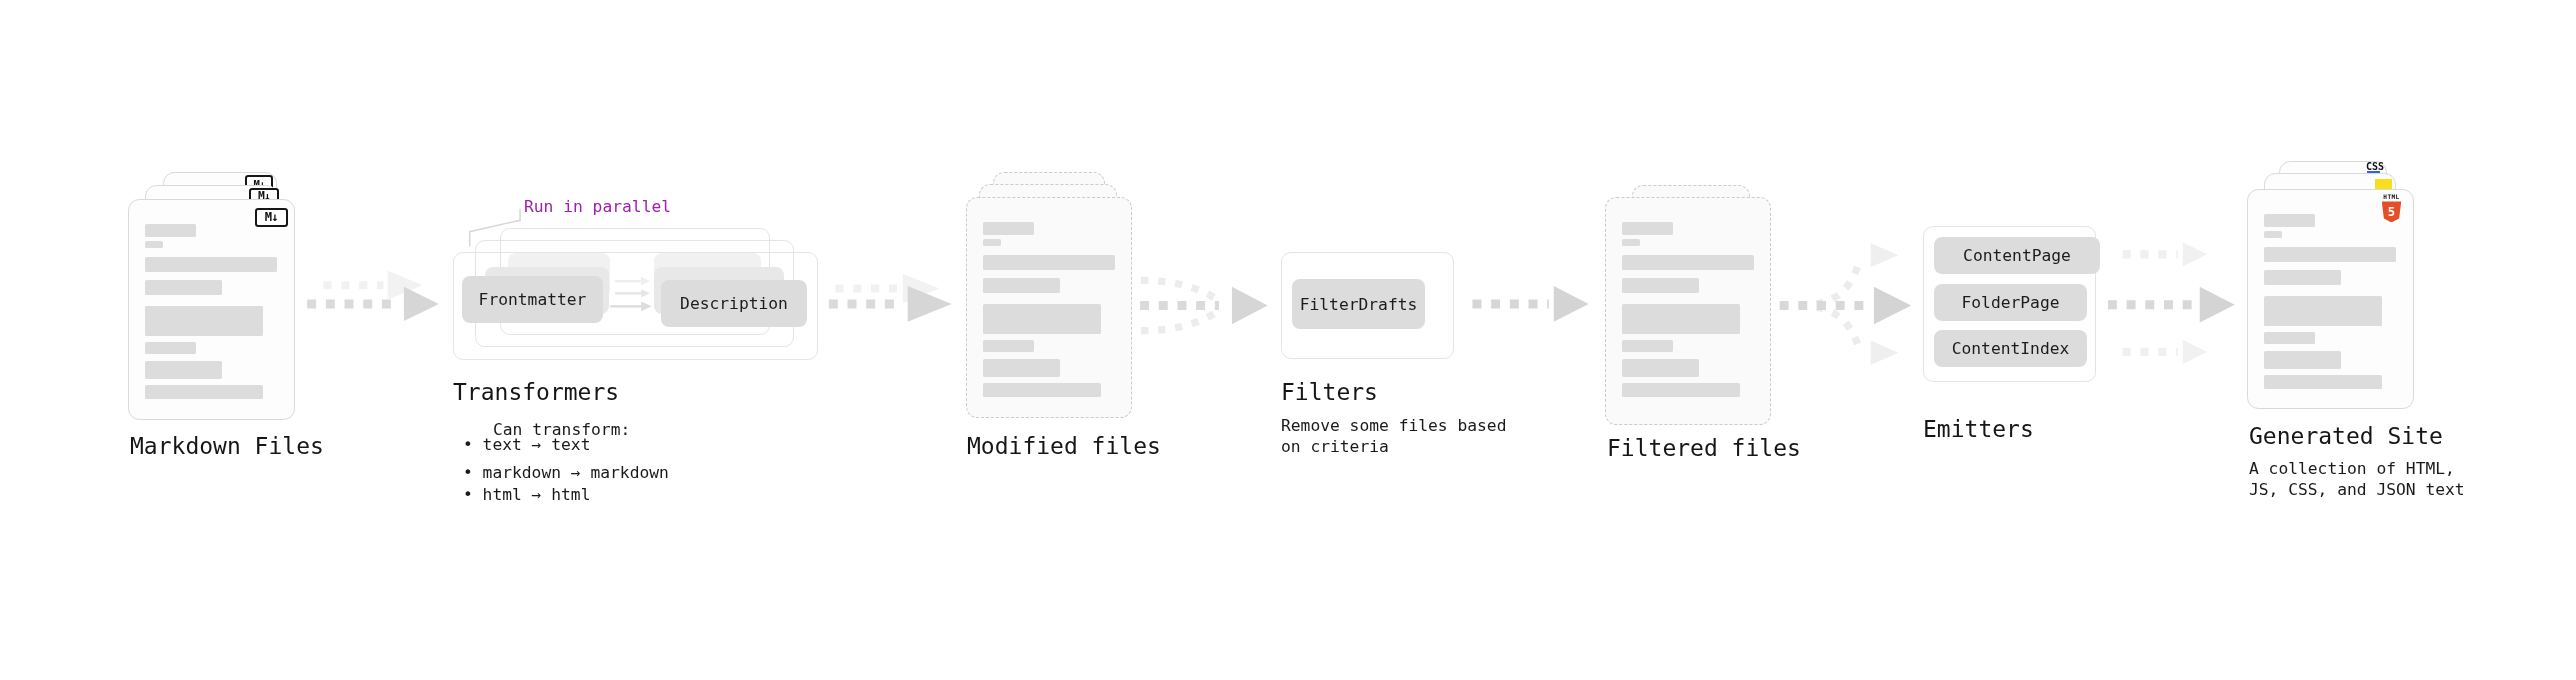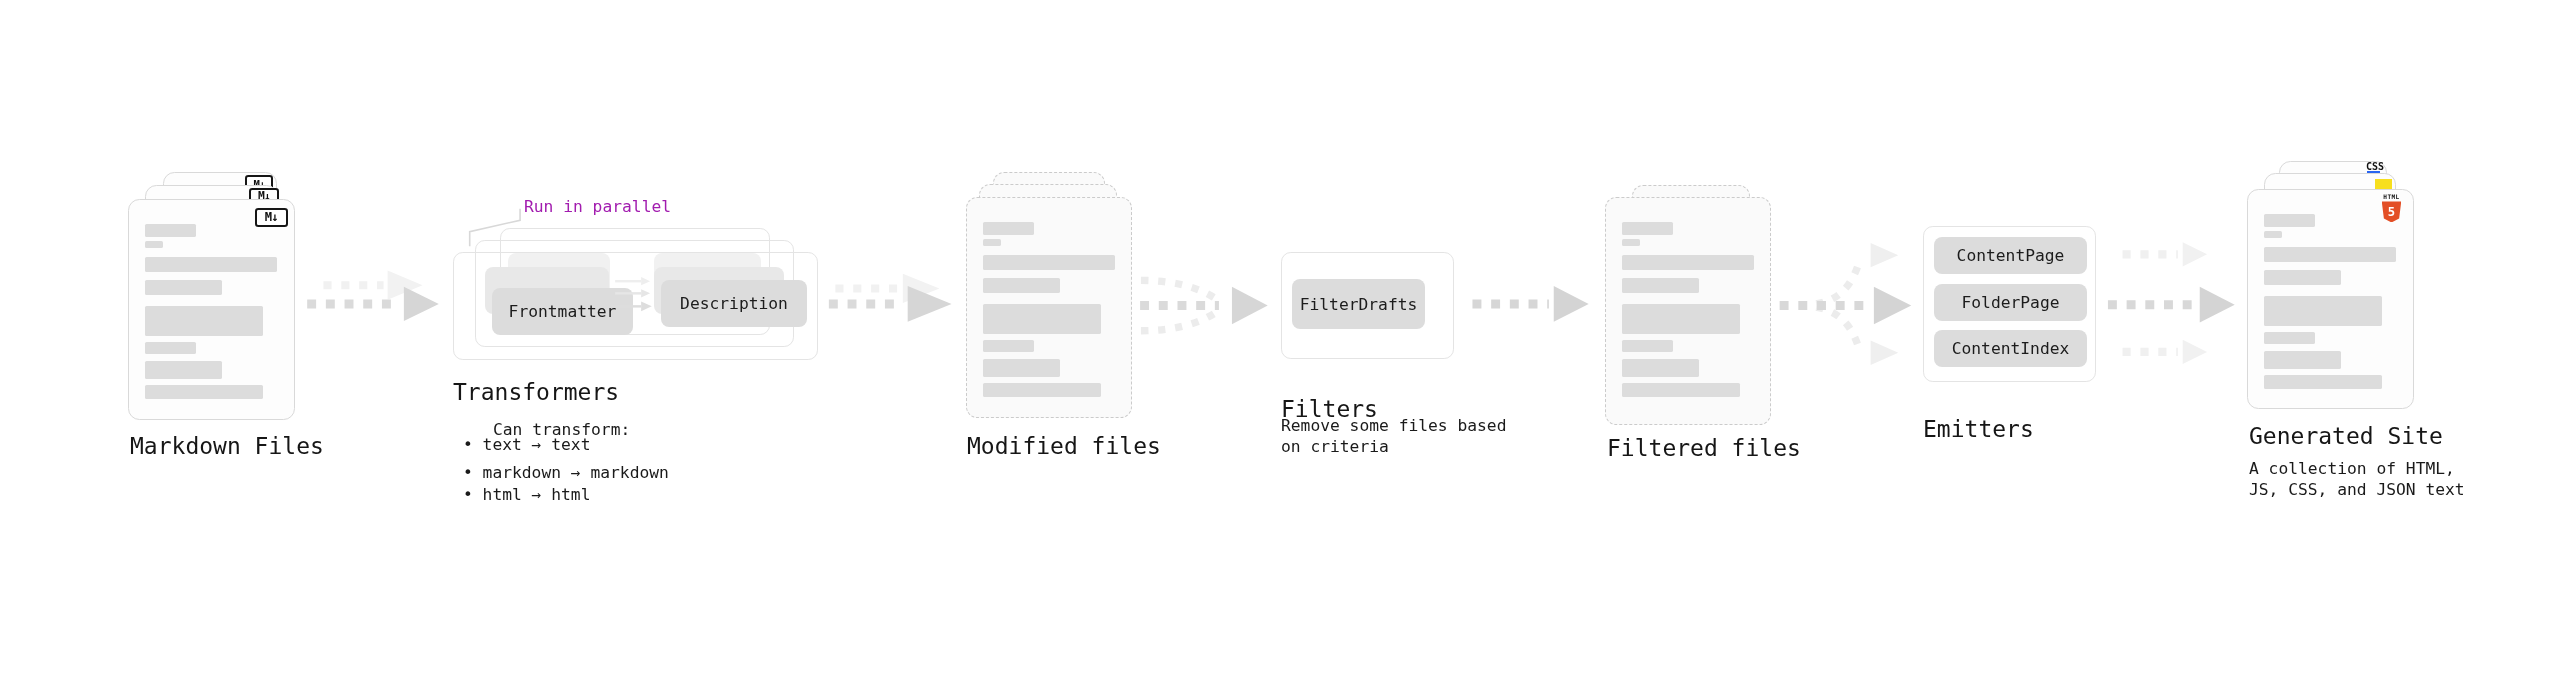--- a/index.html
+++ b/index.html
@@ -87,21 +87,21 @@
   <div class="heading" style="left:130px;top:433px;">Markdown Files</div>
 
   <div class="outline-card" style="left:500px;top:228px;width:270px;height:107px;"></div>
   <div class="outline-card" style="left:475px;top:240px;width:319px;height:107px;"></div>
   <div class="outline-card" style="left:453px;top:252px;width:365px;height:108px;"></div>
 
   <div class="annotation" style="left:524px;top:197px;">Run in parallel</div>
 
   <div class="pill ghost2" style="left:508px;top:253px;width:102px;height:45px;"></div>
   <div class="pill ghost1" style="left:485px;top:267px;width:124px;height:47px;"></div>
-  <div class="pill" style="left:462px;top:288px;width:141px;height:47px;margin-left:30px;">
+  <div class="pill" style="left:462px;top:276px;width:141px;height:47px;">
       <span>Frontmatter</span>
     </div>
 
   <div class="pill ghost2" style="left:654px;top:253px;width:107px;height:45px;"></div>
   <div class="pill ghost1" style="left:654px;top:267px;width:130px;height:47px;"></div>
   <div class="pill" style="left:661px;top:280px;width:146px;height:47px;">
       <span>Description</span>
     </div>
 
   <div class="heading" style="left:453px;top:379px;">Transformers</div>
@@ -121,41 +121,41 @@
     <div class="bar b6"></div>
     <div class="bar b7"></div>
     <div class="bar b8"></div>
   </div>
   <div class="heading" style="left:967px;top:433px;">Modified files</div>
 
   <div class="outline-card" style="left:1281px;top:252px;width:173px;height:107px;"></div>
   <div class="pill" style="left:1292px;top:279px;width:133px;height:50px;">
       <span>FilterDrafts</span>
     </div>
-  <div class="heading" style="left:1281px;top:396px;">Filters</div>
+  <div class="heading" style="left:1281px;top:379px;">Filters</div>
   <div class="desc" style="left:1281px;top:415px;">
     <div>Remove some files based</div>
     <div>on criteria</div>
   </div>
 
   <div class="doc-card dashed" style="left:1632px;top:185px;width:118px;height:45px;"></div>
   <div class="doc-card dashed" style="left:1605px;top:197px;width:166px;height:228px;">
     <div class="bar b1"></div>
     <div class="bar b2"></div>
     <div class="bar b3"></div>
     <div class="bar b4"></div>
     <div class="bar b5"></div>
     <div class="bar b6"></div>
     <div class="bar b7"></div>
     <div class="bar b8"></div>
   </div>
   <div class="heading" style="left:1607px;top:435px;">Filtered files</div>
 
   <div class="outline-card" style="left:1923px;top:226px;width:173px;height:156px;"></div>
-  <div class="pill" style="left:1934px;top:237px;width:153px;height:37px;">
+  <div class="pill" style="left:1934px;top:237px;width:166px;height:37px;">
       <span>ContentPage</span>
     </div>
   <div class="pill" style="left:1934px;top:284px;width:153px;height:37px;">
       <span>FolderPage</span>
     </div>
   <div class="pill" style="left:1934px;top:330px;width:153px;height:37px;">
       <span>ContentIndex</span>
     </div>
   <div class="heading" style="left:1923px;top:416px;">Emitters</div>
 

